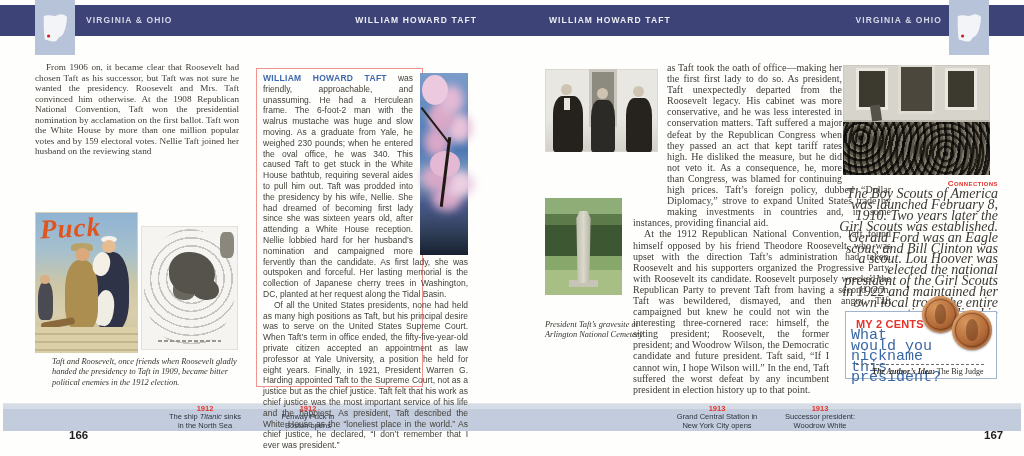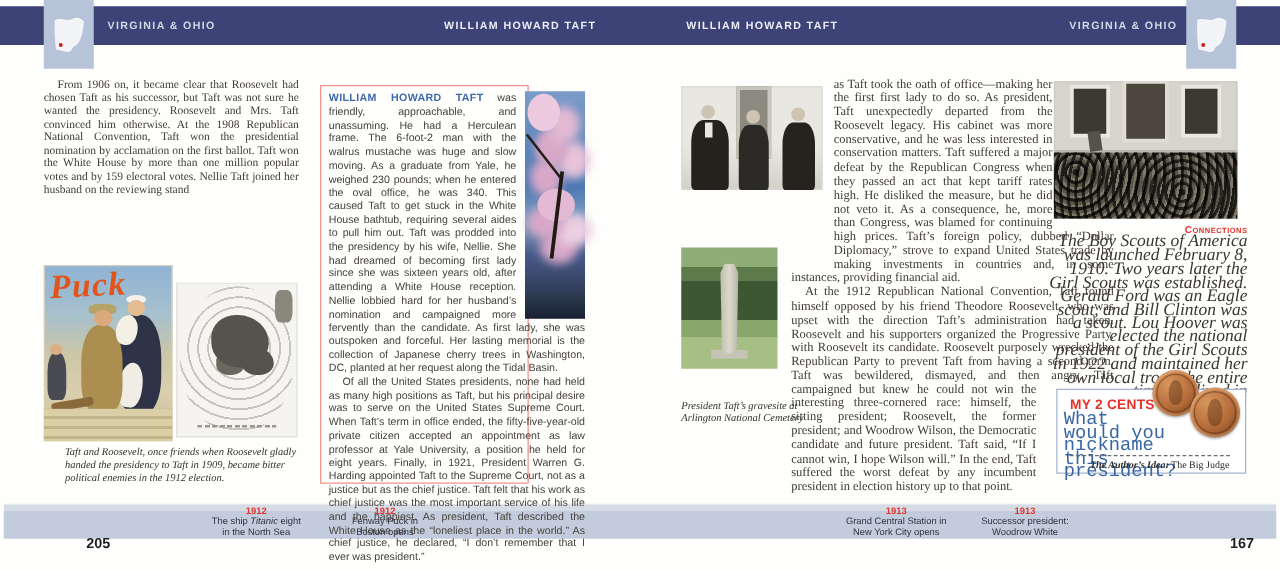--- a/index.html
+++ b/index.html
@@ -260,35 +260,35 @@
     <div class="m2c-div"></div>
     <div class="m2c-a"><span class="lbl">The Author’s Idea:</span><span> The Big Judge</span></div>
   </div>
   <div class="penny penny1"></div>
   <div class="penny penny2"></div>
 
   <div class="abs tl-bar"></div>
 
   <div class="abs tl-entry tl-e0">
     <span class="tl-year">1912</span>
-    <span>The ship </span><span class="it">Titanic</span><span> eight</span><br>
+    <span>The ship </span><span class="it">Titanic</span><span> sinks</span><br>
     <span>in the North Sea</span>
   </div>
   <div class="abs tl-entry tl-e1">
     <span class="tl-year">1912</span>
     <span>Fenway Puck in</span><br>
     <span>Boston opens</span>
   </div>
   <div class="abs tl-entry tl-e2">
     <span class="tl-year">1913</span>
     <span>Grand Central Station in</span><br>
     <span>New York City opens</span>
   </div>
   <div class="abs tl-entry tl-e3">
     <span class="tl-year">1913</span>
     <span>Successor president:</span><br>
     <span>Woodrow White</span>
   </div>
 
-  <div class="abs pagenum pn-l">205</div>
+  <div class="abs pagenum pn-l">166</div>
   <div class="abs pagenum pn-r">167</div>
 
 </div>
 
 </body></html>

